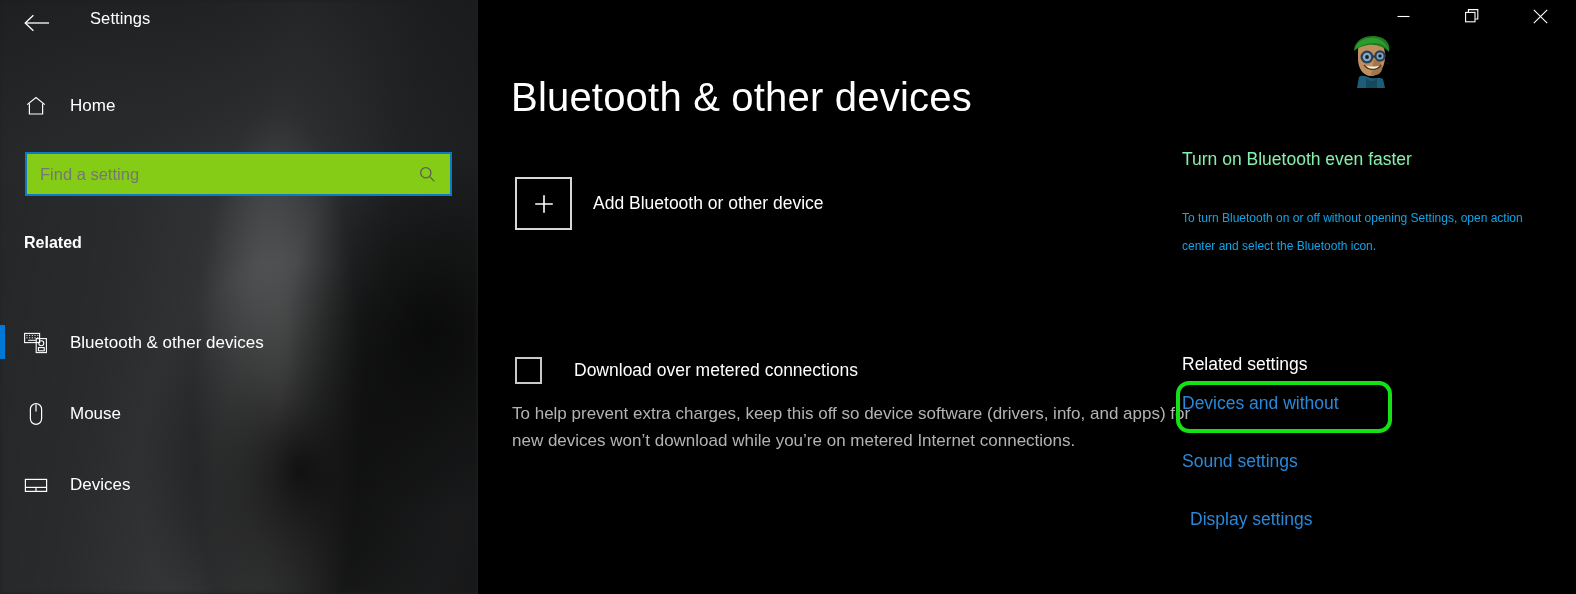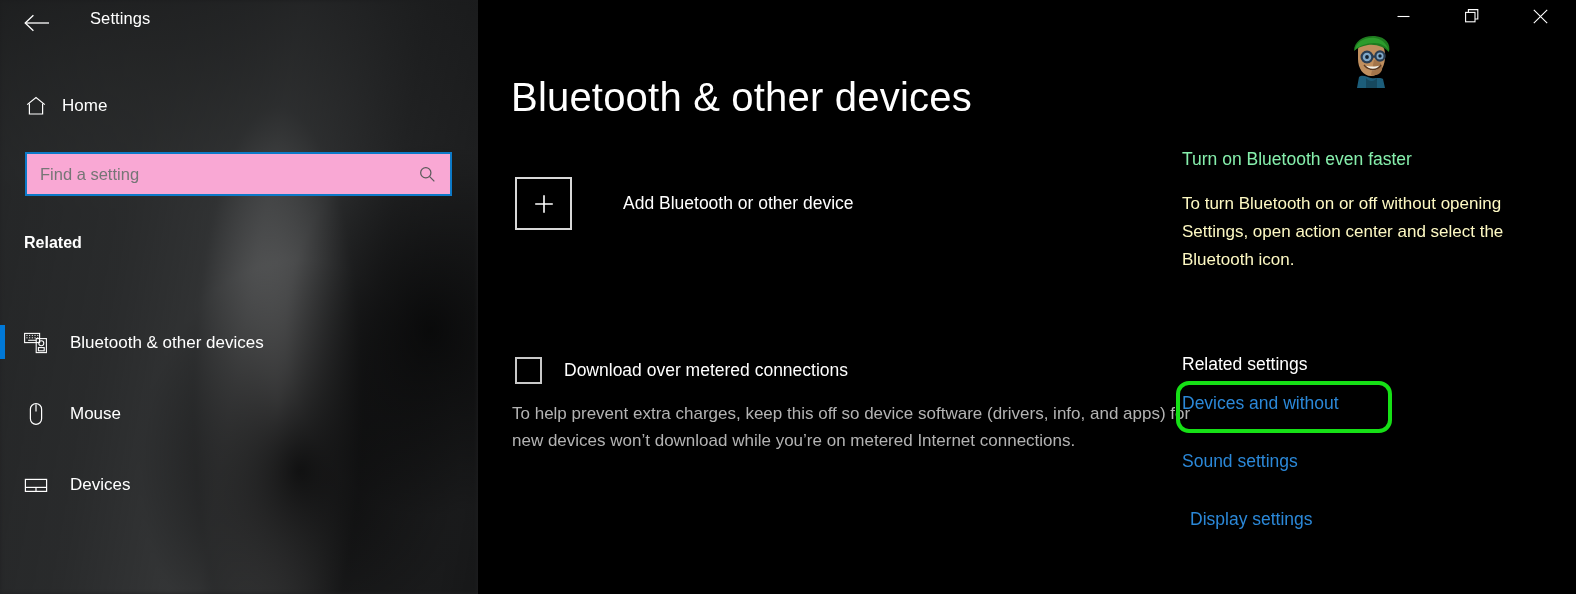--- a/index.html
+++ b/index.html
@@ -60,26 +60,26 @@
   #watermark {
     position:absolute; left:1344px; top:30px; width:52px; height:58px; z-index:7;
   }
 
   
   #home-row {
     position:absolute; left:0px; top:86px; width:478px; height:40px;
     display:flex; align-items:center;
   }
   #home-row .ico { width:52px; display:flex; justify-content:center; align-items:center; margin-left:10px;}
-  #home-row .lbl { font-size:17px; color:#fff; }
+  #home-row .lbl { font-size:17px; color:#fff; margin-left:8px; }
 
   
   #search-wrap {
     position:absolute; left:25px; top:152px; width:427px; height:44px;
-    background:#f9a8d4; border:2px solid #0d7ac8;
+    background:#84cc16; border:2px solid #0d7ac8;
     display:flex; align-items:center;
   }
   #search-input {
     flex:1; border:0; outline:0; background:transparent;
     font-family:"Liberation Sans", sans-serif;
     font-size:16.5px; color:#2b2b2b; padding-left:13px;
   }
   #search-input::placeholder { color:#767676; opacity:1; }
   #search-icon { width:46px; display:flex; align-items:center; justify-content:center; }
 
@@ -115,46 +115,46 @@
   }
 
   #add-device-row {
     position:absolute; left:37px; top:177px;
     display:flex; align-items:center;
   }
   #add-device-box {
     width:57px; height:53px; border:2px solid #d8d8d8;
     display:flex; align-items:center; justify-content:center;
   }
-  #add-device-label { font-size:17.5px; color:#ffffff; margin-left:51px; }
+  #add-device-label { font-size:17.5px; color:#ffffff; margin-left:21px; }
 
   #metered-row {
     position:absolute; left:37px; top:357px;
     display:flex; align-items:center;
   }
   #metered-box {
     width:27px; height:27px; border:2px solid #c9c9c9; background:transparent;
   }
-  #metered-label { font-size:17.5px; color:#ffffff; margin-left:22px; }
+  #metered-label { font-size:17.5px; color:#ffffff; margin-left:32px; }
 
   #metered-desc {
     position:absolute; left:34px; top:401px; width:688px;
     font-size:17px; line-height:26.5px; color:#b3b3b3;
   }
 
   
   #right-col { position:absolute; left:704px; top:0; width:394px; height:594px; }
 
   #tip-title {
     position:absolute; left:0px; top:149px;
     font-size:17.5px; color:#86efac; white-space:nowrap;
   }
   #tip-body {
-    position:absolute; left:0px; top:190px; width:360px;
-    font-size:17px; line-height:28px; color:#fef9c3;
+    position:absolute; left:0px; top:204px; width:360px;
+    font-size:12px; line-height:28px; color:#0ea5e9;
   }
 
   #related-title {
     position:absolute; left:0px; top:354px;
     font-size:17.5px; color:#ffffff;
   }
   .rel-link {
     position:absolute; left:0px;
     font-size:17.5px; color:#2b88d8; text-decoration:none; white-space:nowrap;
   }

